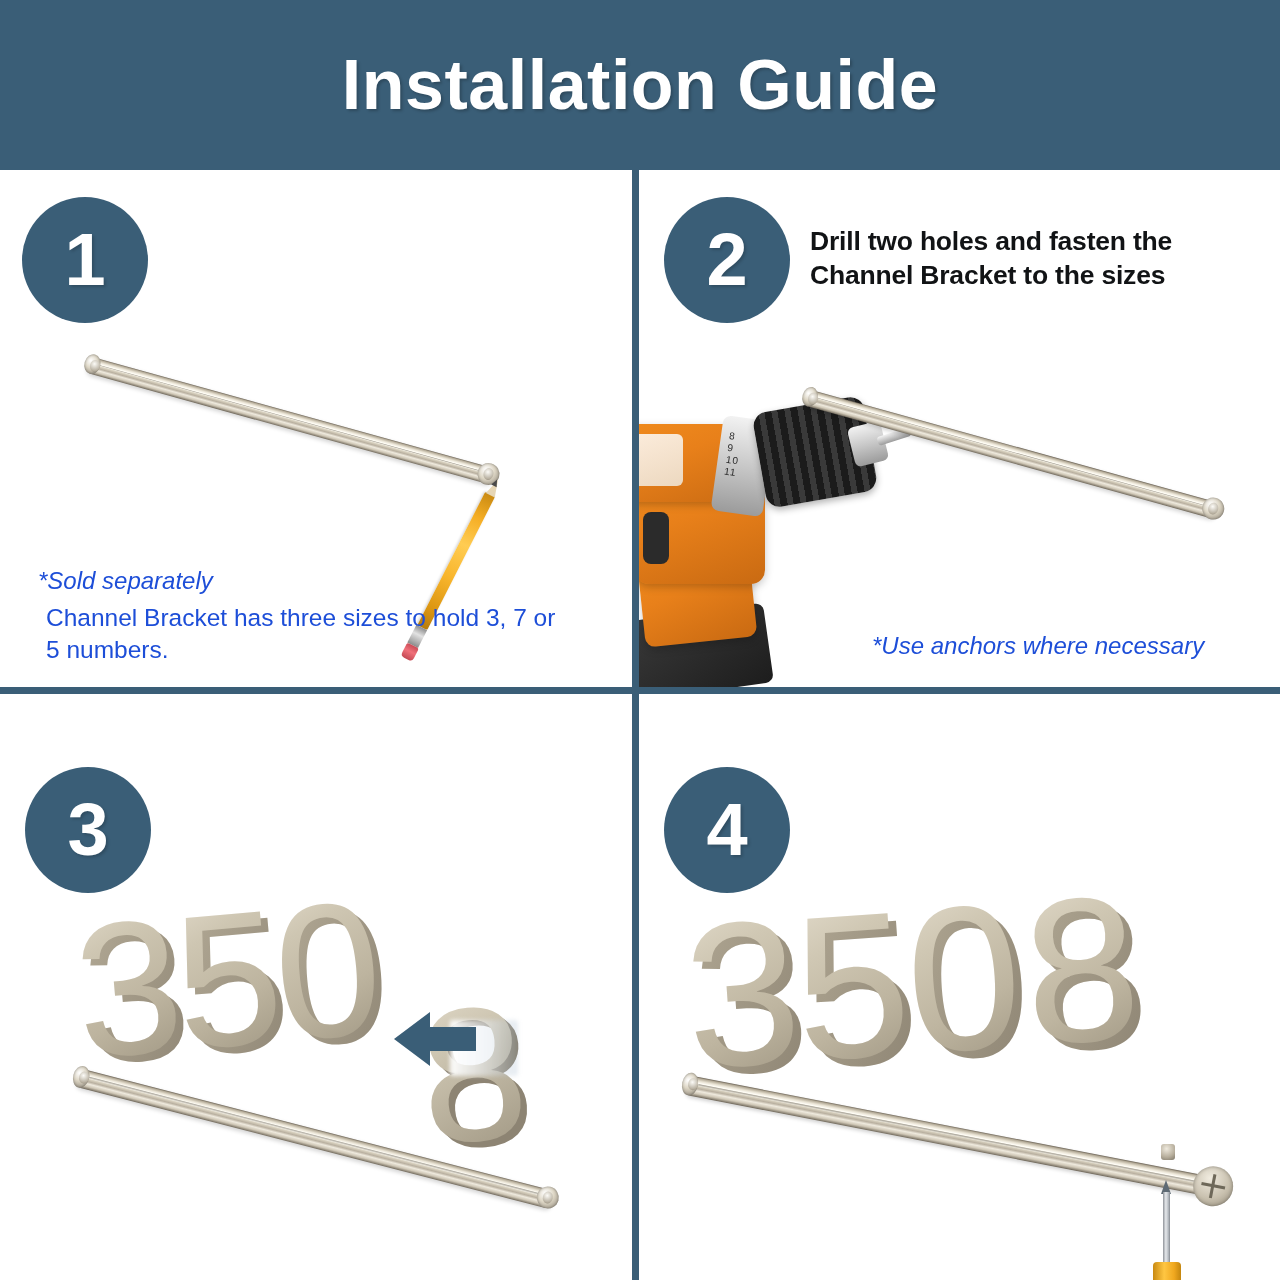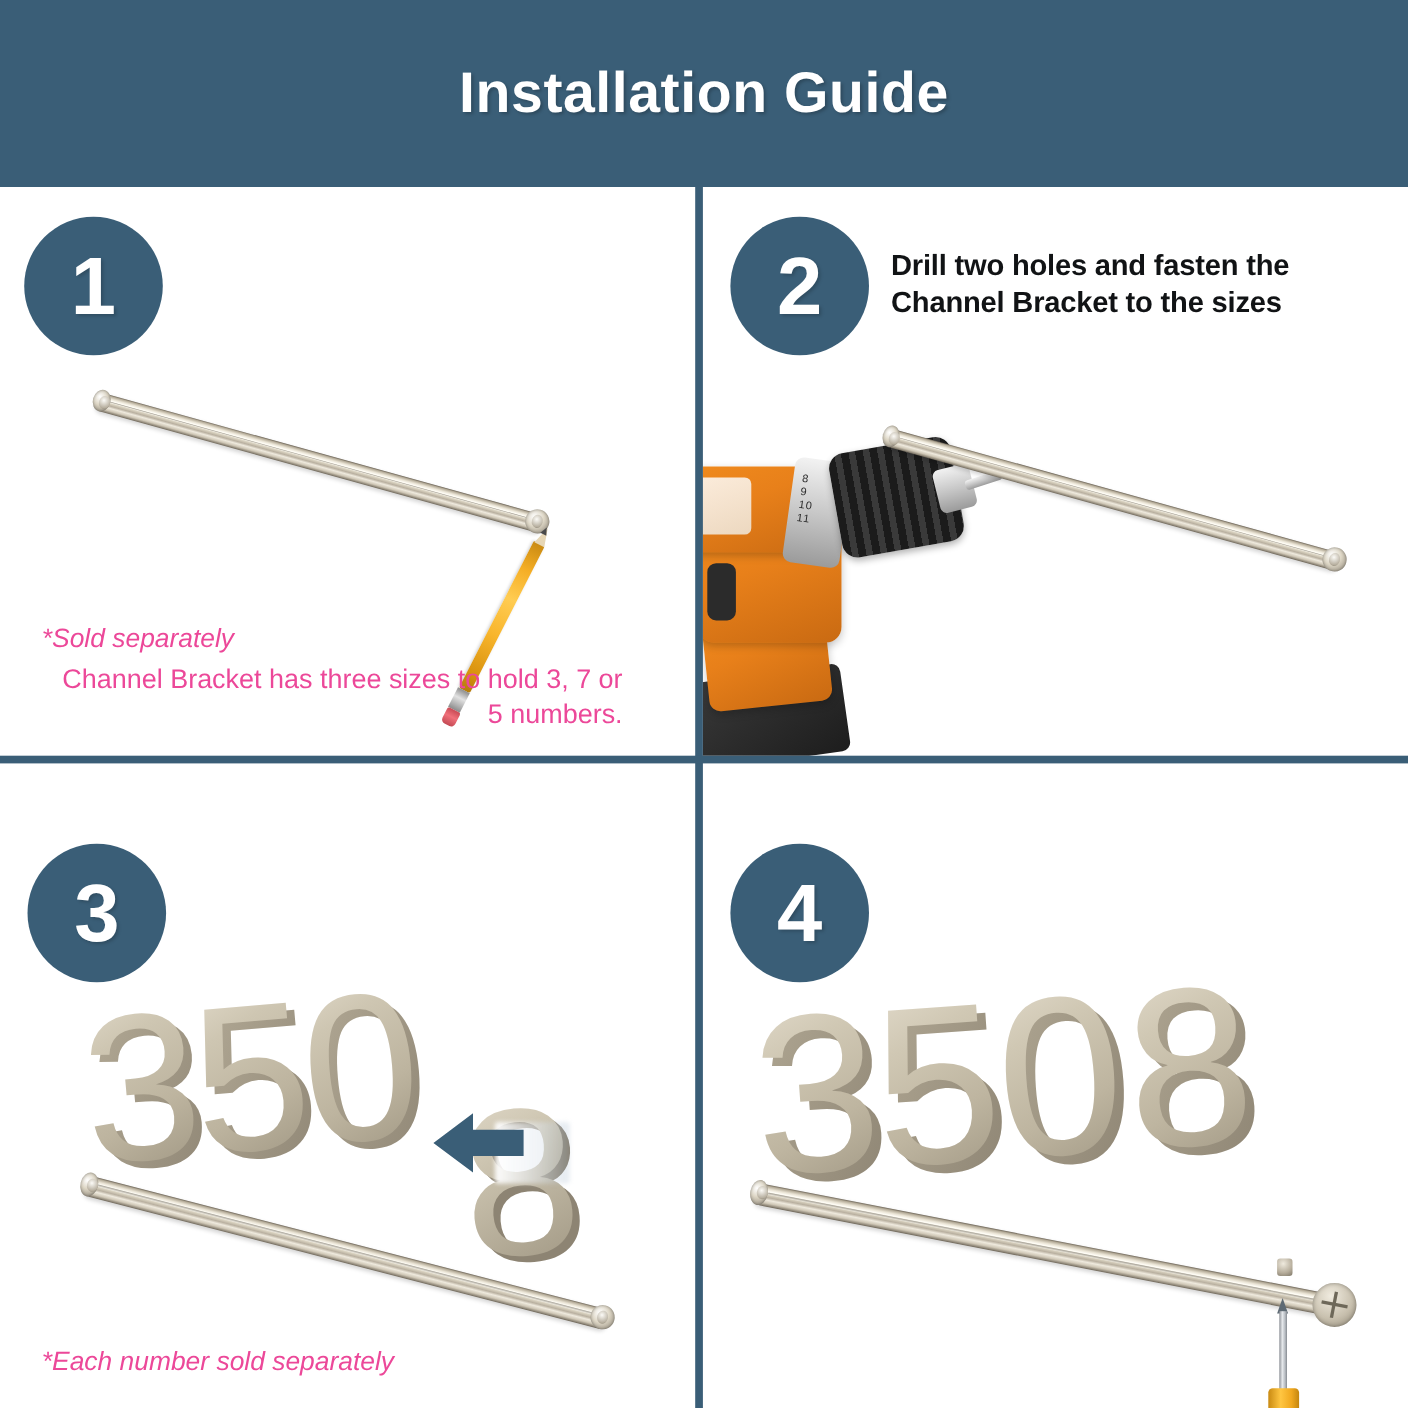--- a/index.html
+++ b/index.html
@@ -17,21 +17,21 @@
 
   
   .header {
     position: absolute; left: 0; top: 0;
     width: 1280px; height: 170px;
     background: #3a5e77;
     display: flex; align-items: center; justify-content: center;
   }
   .header-title {
     color: #ffffff;
-    font-size: 52px;
+    font-size: 70px;
     font-weight: 700;
     letter-spacing: 0.5px;
     line-height: 1;
     text-shadow: 2px 2px 3px rgba(0,0,0,0.22);
     white-space: nowrap;
   }
 
   
   .divider-v {
     position: absolute;
@@ -76,21 +76,21 @@
     font-size: 26.5px;
     font-weight: 700;
     color: #111315;
     line-height: 1.28;
     margin-left: 20px;
     padding-top: 28px;
     letter-spacing: -0.2px;
   }
 
   
-  .note { position: absolute; color: #ec4899; text-align: right; }
+  .note { position: absolute; color: #1d4ed8; }
   .note-italic { font-style: italic; font-size: 24px; line-height: 1.3; }
   .note-plain  { font-size: 24.5px; line-height: 1.32; }
 
   
   .art { position: absolute; }
 
   
   .rail {
     position: absolute;
     border-radius: 6px;
@@ -271,20 +271,21 @@
       <div style="position:absolute; left:168px; top:213px; width:425px; height:30px;
                   transform: rotate(15.5deg); transform-origin: left center;">
         <div class="rail" style="left:0; top:6px; width:425px; height:17px;">
           <div class="rail-groove"></div>
         </div>
         <div class="rail-cap" style="left:-5px; top:3px; width:15px; height:20px;"></div>
         <div class="rail-cap" style="left:410px; top:2px;"></div>
       </div>
     </div>
 
+    <div class="note note-italic" style="left:233px; top:460px;">*Use anchors where necessary</div>
   </div>
 
   <div class="panel" id="panel-3">
 
     <div class="step-head" style="left:25px; top:73px; width:590px;">
       <div class="badge">
         <span class="badge-num">3</span>
       </div>
     </div>
 
@@ -343,21 +344,20 @@
       <div style="position:absolute; left:78px; top:366px; width:490px; height:34px;
                   transform: rotate(14.5deg); transform-origin: left center;">
         <div class="rail" style="left:0; top:8px; width:490px; height:19px;">
           <div class="rail-groove"></div>
         </div>
         <div class="rail-cap" style="left:-5px; top:5px; width:16px; height:22px;"></div>
         <div class="rail-cap" style="left:474px; top:5px;"></div>
       </div>
     </div>
 
-    <div class="note note-italic" style="left:38px; top:528px;">*Each number sold separately</div>
   </div>
 
   <div class="panel" id="panel-4">
 
     <div class="step-head" style="left:25px; top:73px; width:600px;">
       <div class="badge">
         <span class="badge-num">4</span>
       </div>
     </div>
 

